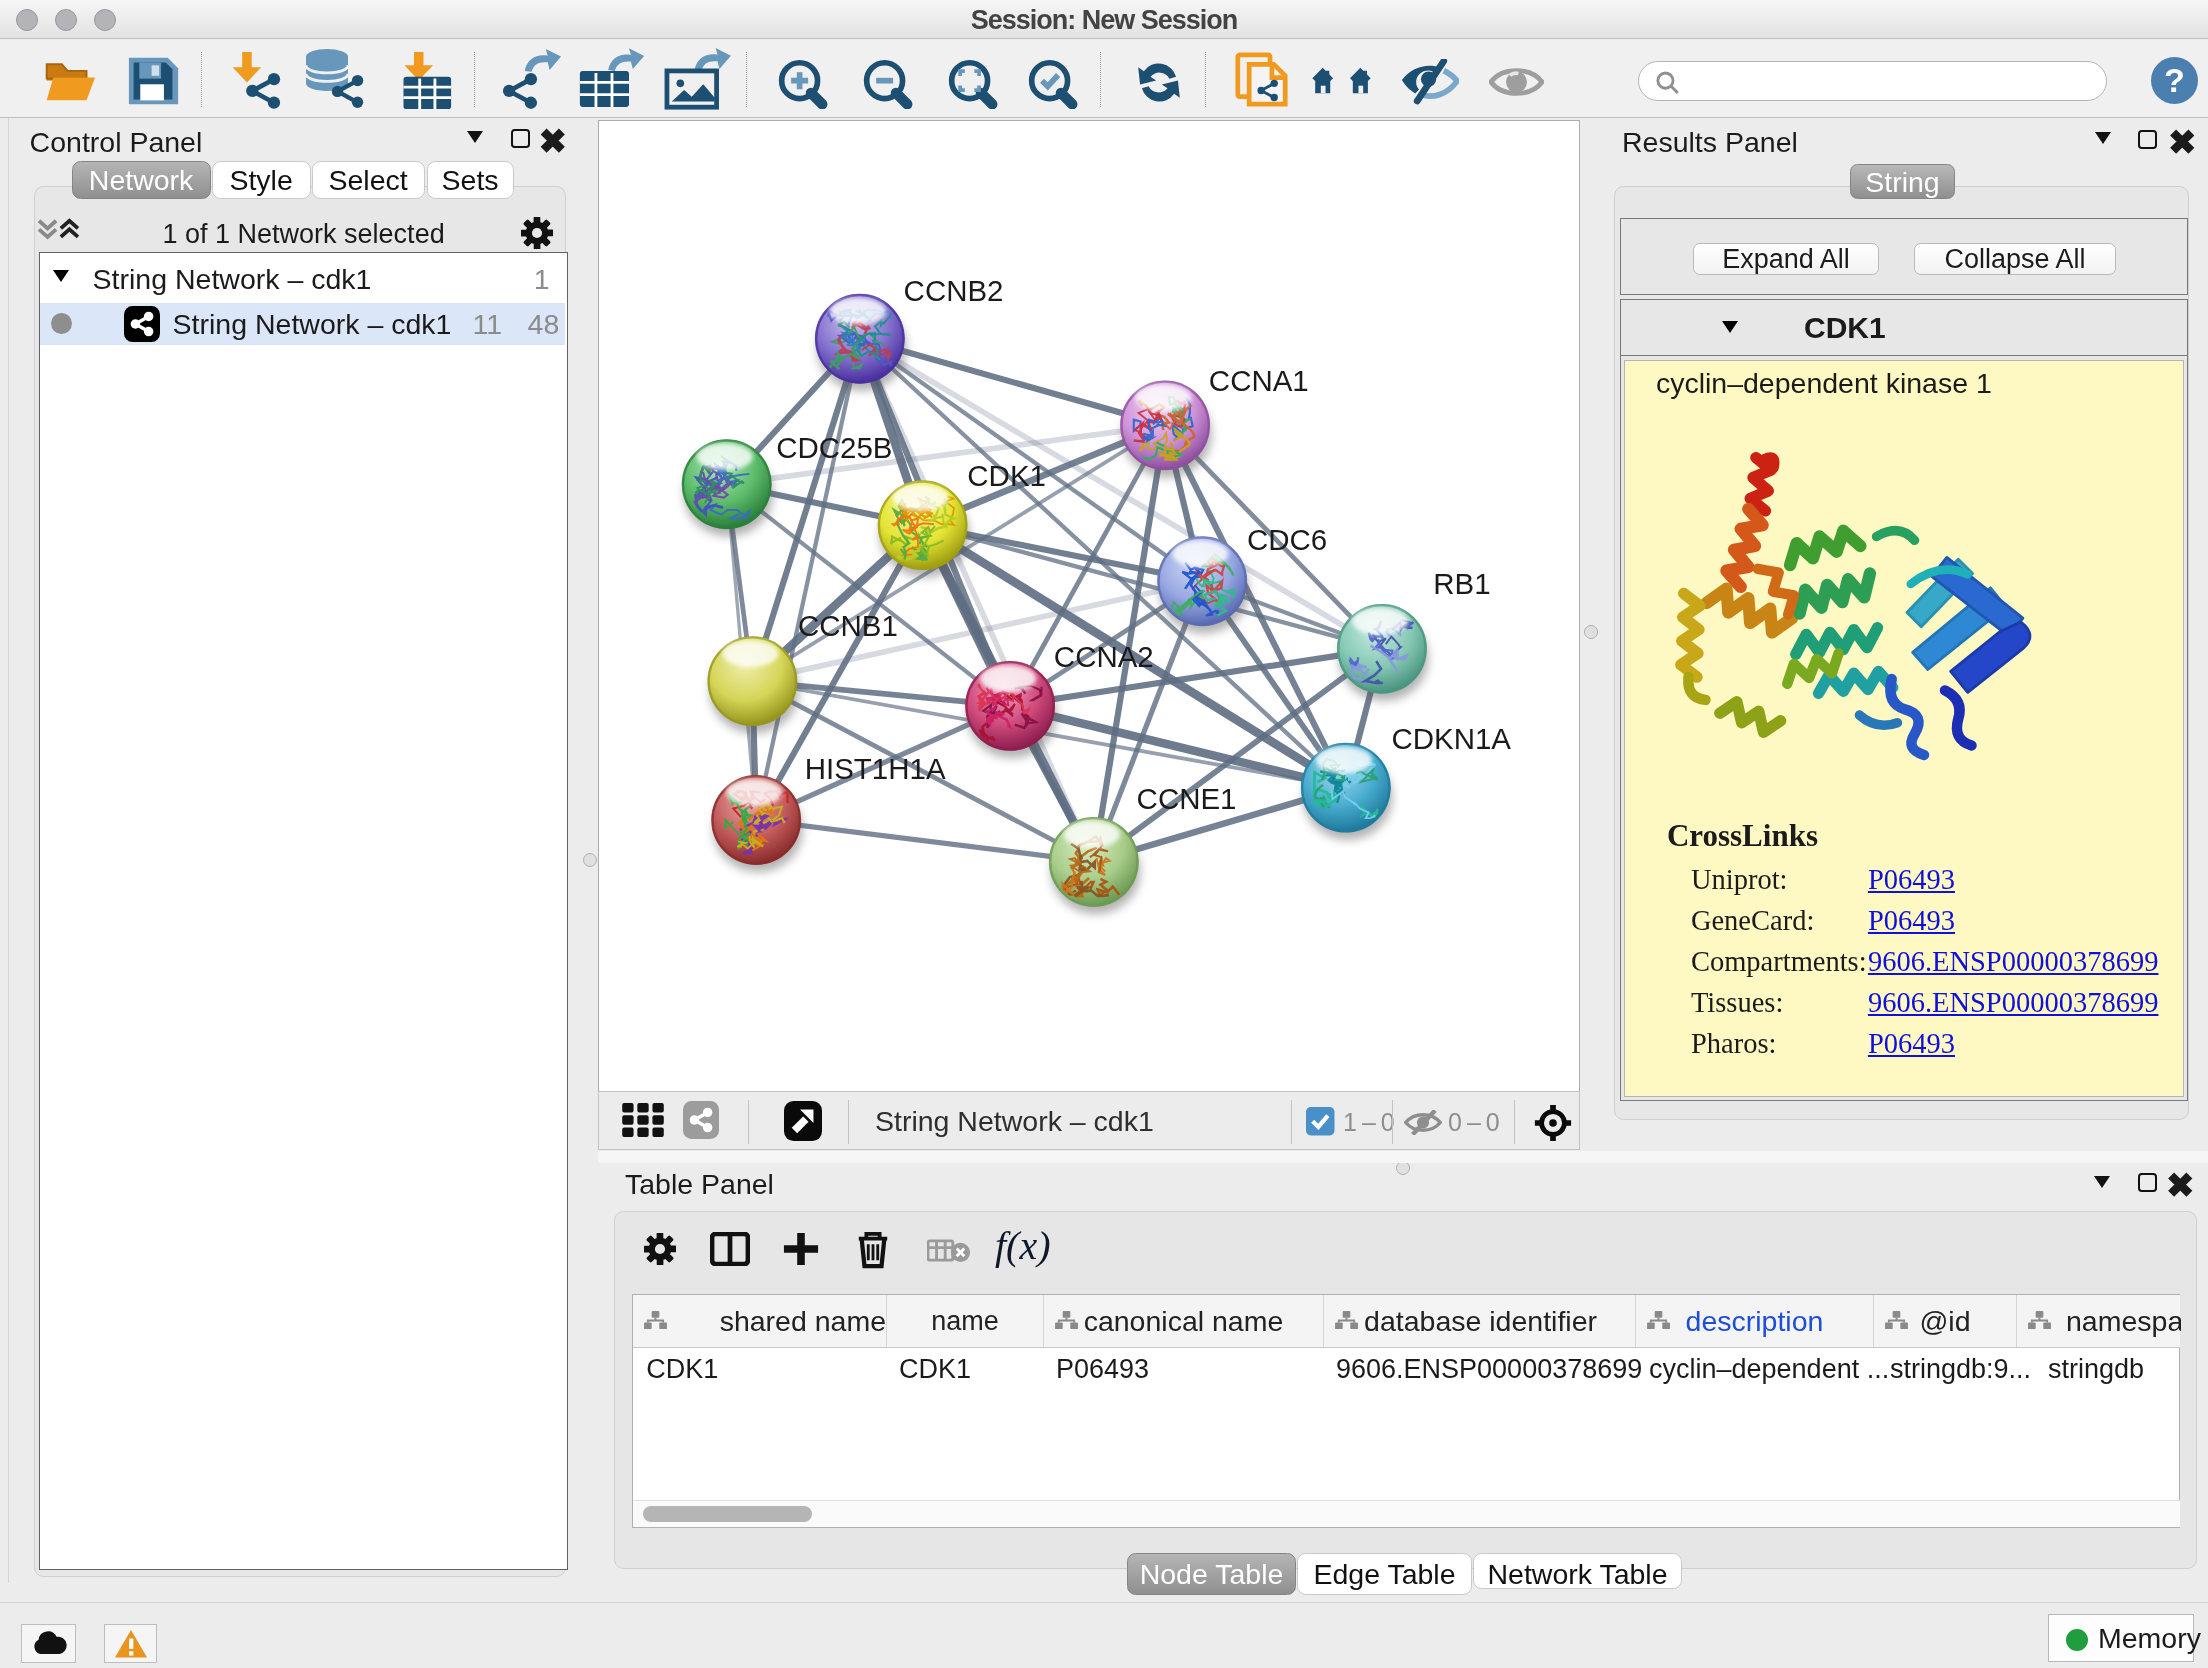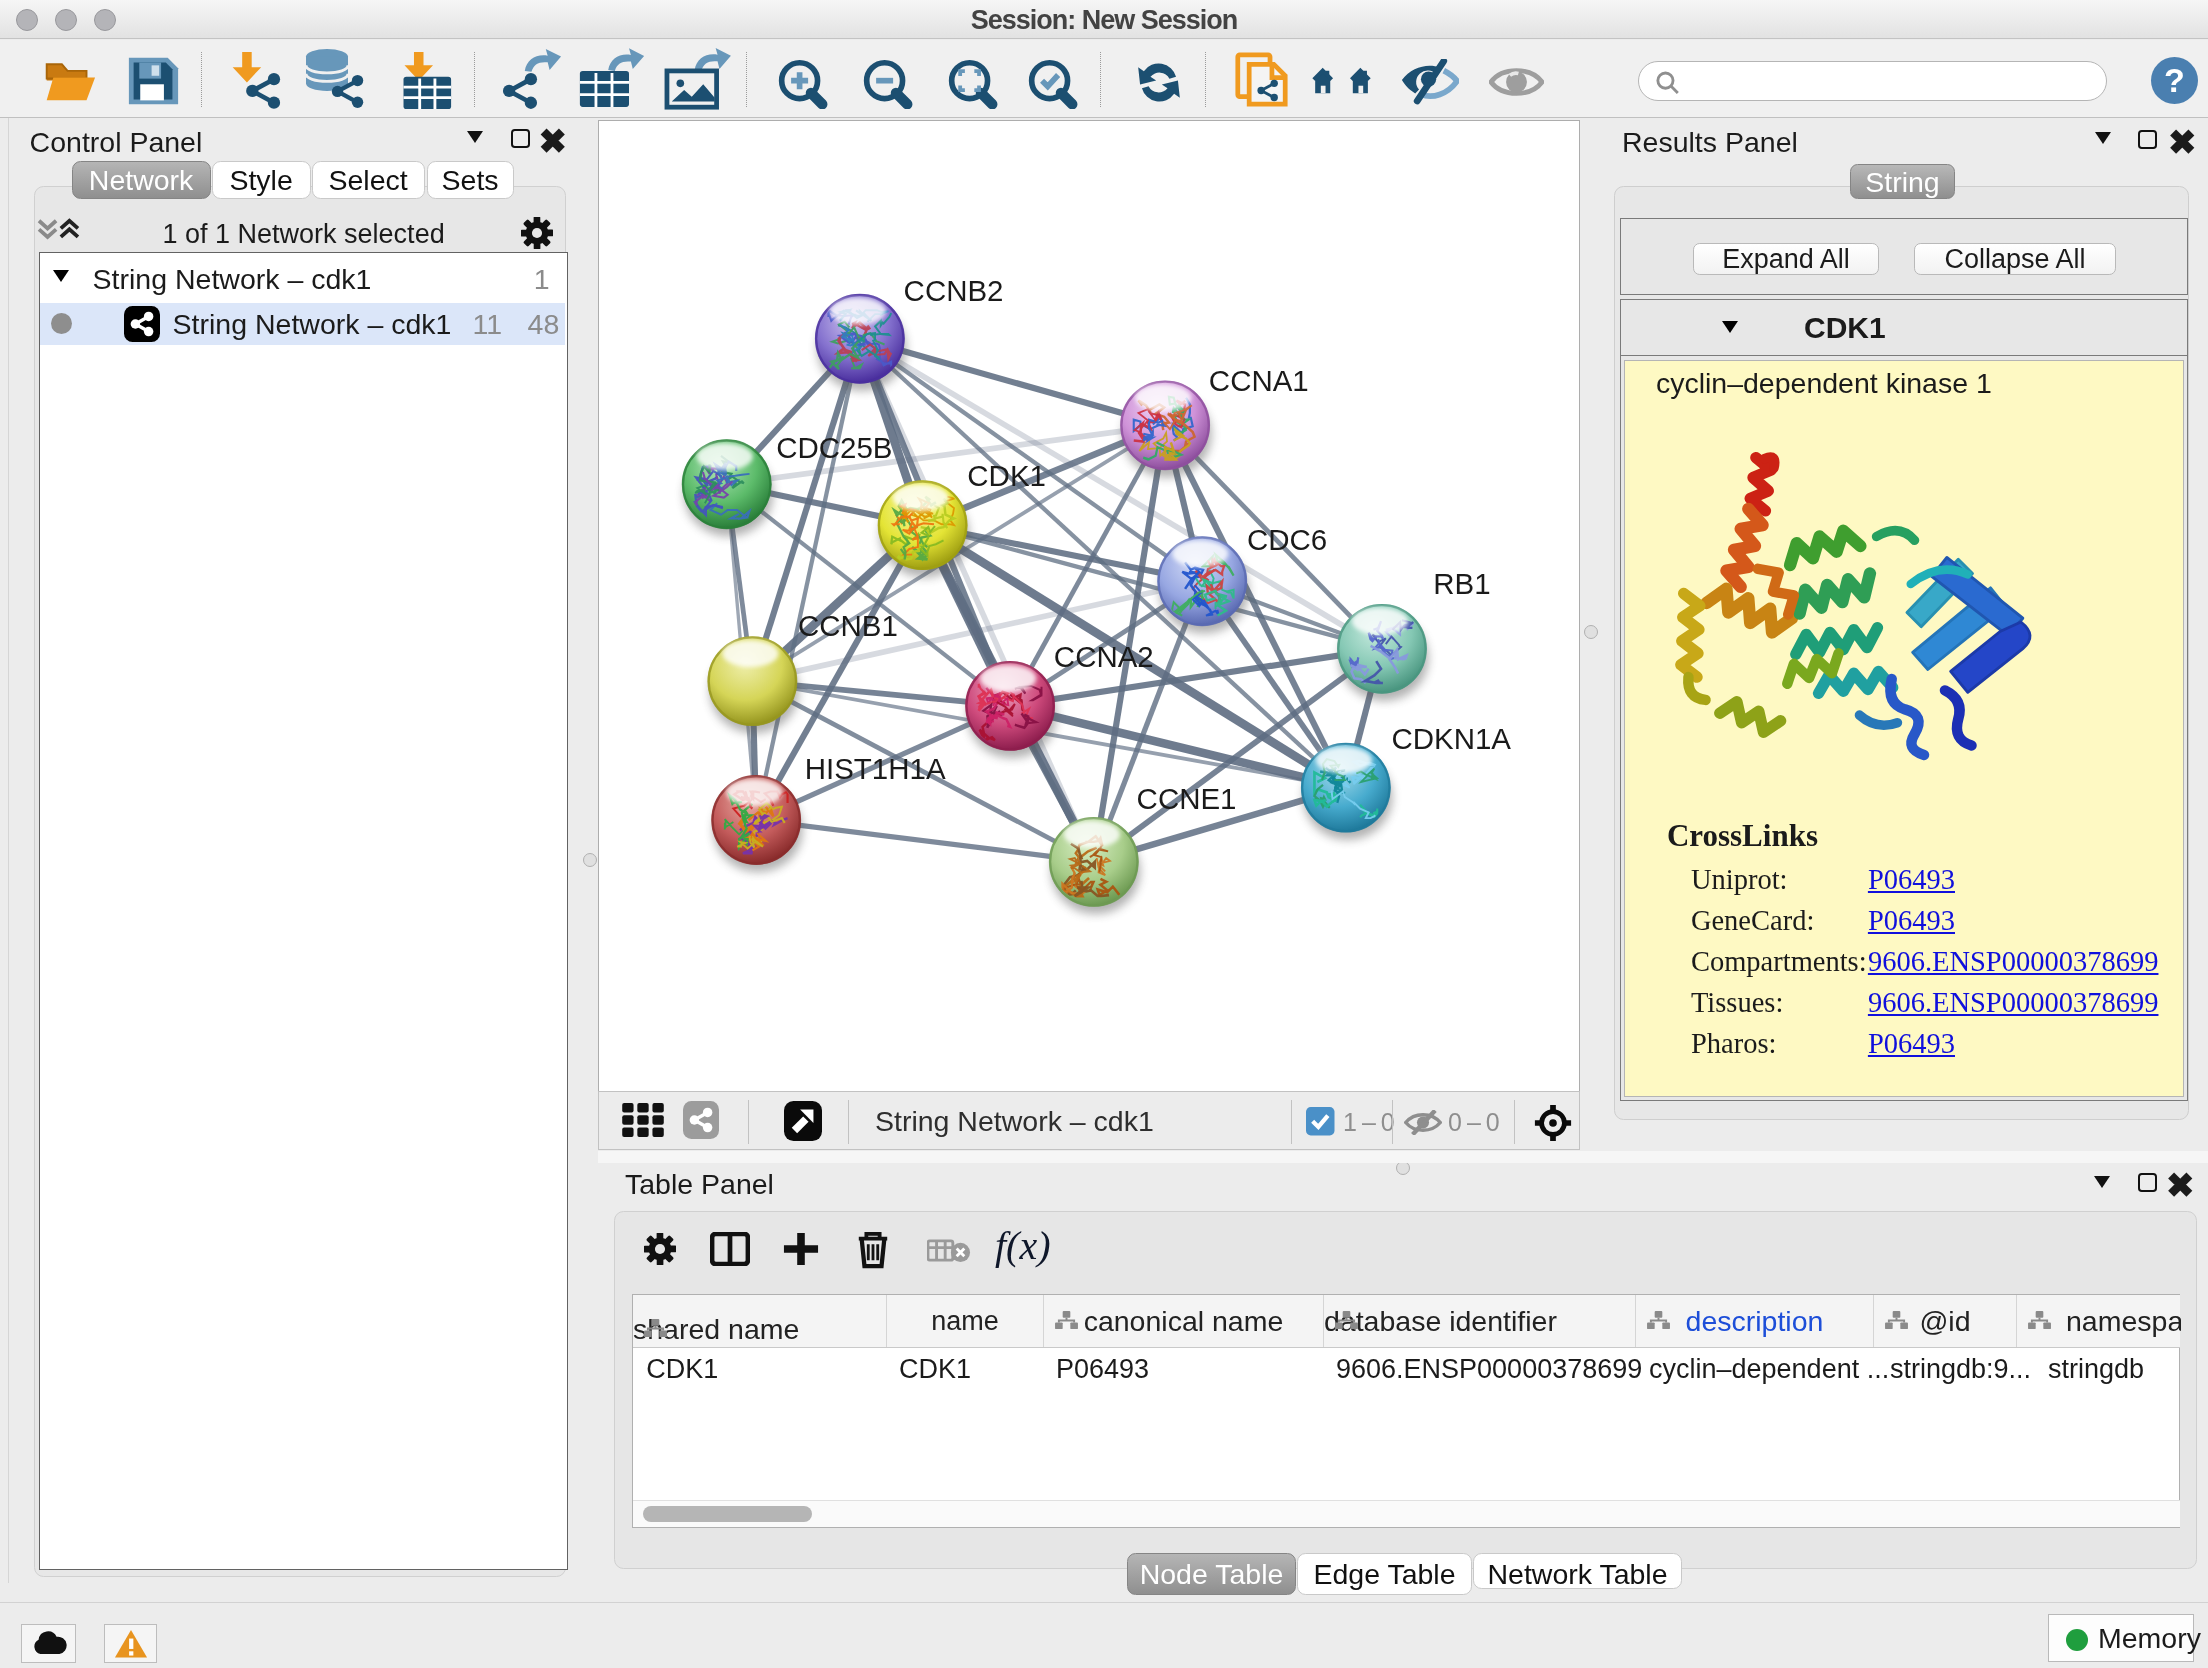--- a/index.html
+++ b/index.html
@@ -754,38 +754,38 @@
       </svg>
       <svg class="abs" style="left:312px;top:26px" width="44" height="25" viewBox="0 0 46 26">
         <rect x="1" y="3" width="26" height="20" rx="2" fill="none" stroke="#9a9a9a" stroke-width="3"></rect>
         <path d="M1 10 h26 M10 3 v20 M19 3 v20" stroke="#9a9a9a" stroke-width="3"></path>
         <circle cx="35" cy="15" r="10" fill="#9a9a9a"></circle>
         <path d="M31 11 l8 8 M39 11 l-8 8" stroke="#fff" stroke-width="3"></path>
       </svg>
       <div class="abs" style="left:380px;top:9.5px;font-family:'Liberation Serif',serif;font-style:italic;font-size:40px;color:#0f172a;">f(x)</div>
       <div class="abs" style="left:17px;top:82px;width:1548px;height:234px;background:#fff;border:1px solid #b0b0b0;">
         <div class="abs" style="left:0;top:0;width:1547px;height:53px;background:#f4f4f4;border-bottom:1px solid #c9c9c9;">
-          <div class="abs" style="left:0px;top:8px;width:253px;height:52px;text-align:left;font-size:28.5px;line-height:52px;color:#222;white-space:nowrap;overflow:hidden;"><div class="abs" style="left:9.5px;top:15px;line-height:0;"><svg width="25" height="21" viewBox="0 0 26 22" style="vertical-align:-2.9px">
+          <div class="abs" style="left:0px;top:0;width:253px;height:52px;text-align:right;font-size:28.5px;line-height:52px;color:#222;white-space:nowrap;overflow:hidden;"><div class="abs" style="left:9.5px;top:15px;line-height:0;"><svg width="25" height="21" viewBox="0 0 26 22" style="vertical-align:-2.9px">
                 <g fill="#8a8a8a">
                   <rect x="9" y="1" width="8" height="7" rx="1"></rect>
                   <rect x="1" y="13" width="8" height="7" rx="1"></rect>
                   <rect x="17" y="13" width="8" height="7" rx="1"></rect>
                   <path d="M13 8 v3 M5 13 v-2 h16 v2" stroke="#8a8a8a" stroke-width="2" fill="none"></path>
                 </g>
               </svg></div>shared name</div>
           <div class="abs" style="left:253px;top:0;width:157px;height:52px;border-left:1px solid #d5d5d5;text-align:center;font-size:27px;line-height:52px;color:#222;white-space:nowrap;overflow:hidden;">name</div>
           <div class="abs" style="left:410px;top:0;width:280px;height:52px;border-left:1px solid #d5d5d5;text-align:center;font-size:28.5px;line-height:52px;color:#222;white-space:nowrap;overflow:hidden;"><div class="abs" style="left:9.5px;top:15px;line-height:0;"><svg width="25" height="21" viewBox="0 0 26 22" style="vertical-align:-2.9px">
                 <g fill="#8a8a8a">
                   <rect x="9" y="1" width="8" height="7" rx="1"></rect>
                   <rect x="1" y="13" width="8" height="7" rx="1"></rect>
                   <rect x="17" y="13" width="8" height="7" rx="1"></rect>
                   <path d="M13 8 v3 M5 13 v-2 h16 v2" stroke="#8a8a8a" stroke-width="2" fill="none"></path>
                 </g>
               </svg></div>canonical name</div>
-          <div class="abs" style="left:690px;top:0;width:274px;height:52px;border-left:1px solid #d5d5d5;text-align:left;font-size:28.5px;line-height:52px;color:#222;white-space:nowrap;overflow:hidden;"><div class="abs" style="left:9.5px;top:15px;line-height:0;"><svg width="25" height="21" viewBox="0 0 26 22" style="vertical-align:-2.9px">
+          <div class="abs" style="left:690px;top:0;width:274px;height:52px;border-left:1px solid #d5d5d5;text-align:right;font-size:28.5px;line-height:52px;color:#222;white-space:nowrap;overflow:hidden;"><div class="abs" style="left:9.5px;top:15px;line-height:0;"><svg width="25" height="21" viewBox="0 0 26 22" style="vertical-align:-2.9px">
                 <g fill="#8a8a8a">
                   <rect x="9" y="1" width="8" height="7" rx="1"></rect>
                   <rect x="1" y="13" width="8" height="7" rx="1"></rect>
                   <rect x="17" y="13" width="8" height="7" rx="1"></rect>
                   <path d="M13 8 v3 M5 13 v-2 h16 v2" stroke="#8a8a8a" stroke-width="2" fill="none"></path>
                 </g>
               </svg></div>database identifier</div>
           <div class="abs" style="left:1002px;top:0;width:238px;height:52px;border-left:1px solid #d5d5d5;text-align:center;font-size:28.5px;line-height:52px;color:#1d4ed8;white-space:nowrap;overflow:hidden;"><div class="abs" style="left:9.5px;top:15px;line-height:0;"><svg width="25" height="21" viewBox="0 0 26 22" style="vertical-align:-2.9px">
                 <g fill="#8a8a8a">
                   <rect x="9" y="1" width="8" height="7" rx="1"></rect>

